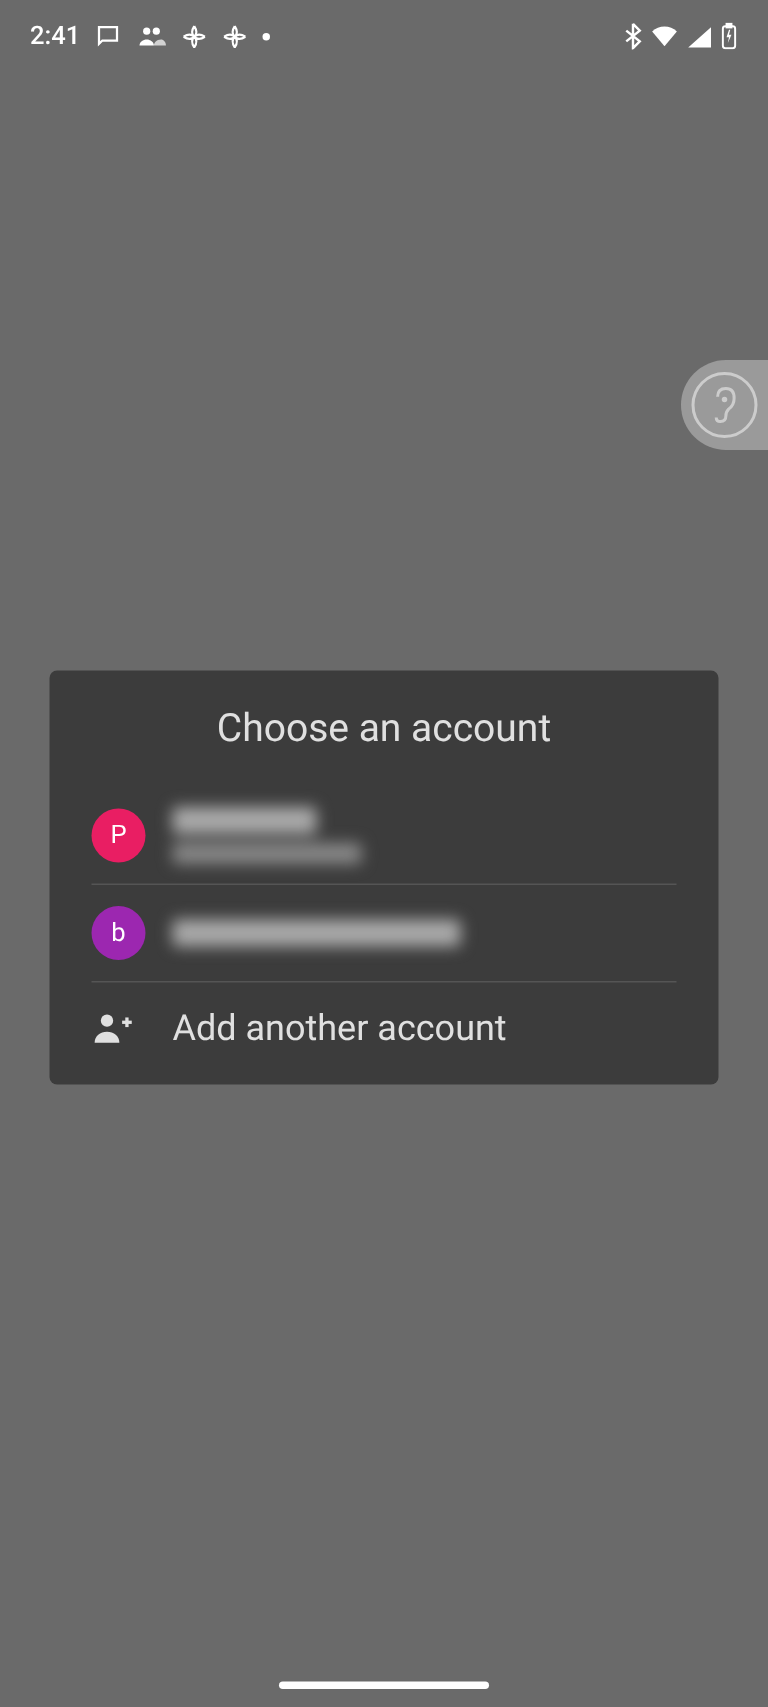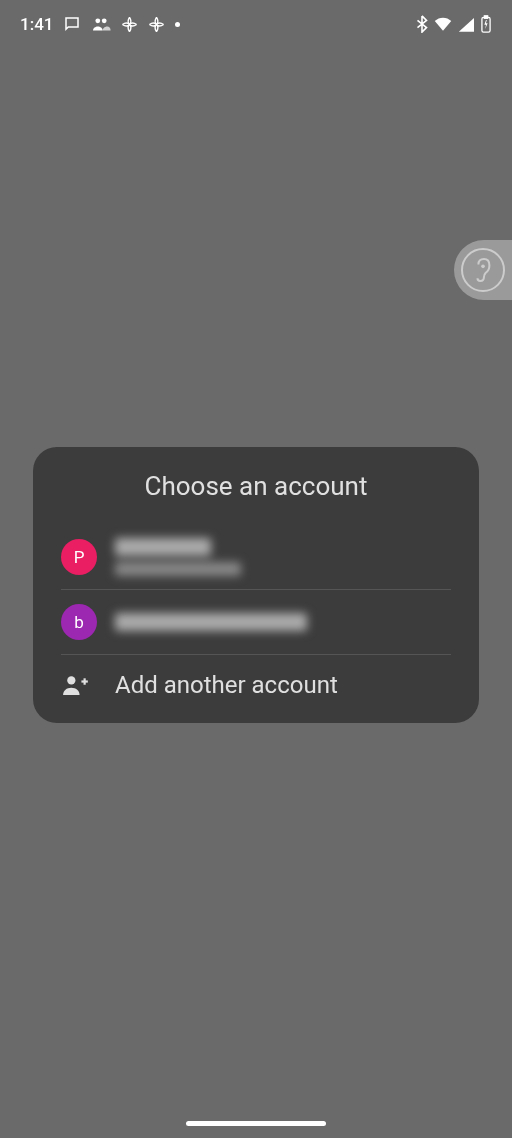--- a/index.html
+++ b/index.html
@@ -70,21 +70,21 @@
       display: flex;
       align-items: center;
       justify-content: center;
     }
     .dialog {
       position: absolute;
       left: 33px;
       right: 33px;
       top: 447px;
       background: #3c3c3c;
-      border-radius: 24px;
+      border-radius: 5px;
       padding: 24px 0 8px;
     }
     .dialog-title {
       text-align: center;
       color: #e0e0e0;
       font-size: 26px;
       font-weight: 400;
       margin-bottom: 24px;
       padding: 0 24px;
     }
@@ -170,21 +170,21 @@
       height: 5px;
       background: #fff;
       border-radius: 3px;
     }
   </style>
 </head>
 <body>
 
 <div class="status-bar">
   <div class="status-left">
-    <span class="status-time">1:41</span>
+    <span class="status-time">2:41</span>
     <span class="status-icon">
       <svg width="18" height="18" viewBox="0 0 24 24" fill="none" stroke="#fff" stroke-width="2">
         <path d="M4 4h16v12H7l-3 3V4z"></path>
       </svg>
     </span>
     <span class="status-icon">
       <svg width="20" height="16" viewBox="0 0 24 20" fill="#fff">
         <circle cx="8" cy="6" r="3"></circle>
         <circle cx="16" cy="6" r="3"></circle>
         <path d="M2 18c0-3 3-5 6-5s6 2 6 5H2z"></path>

